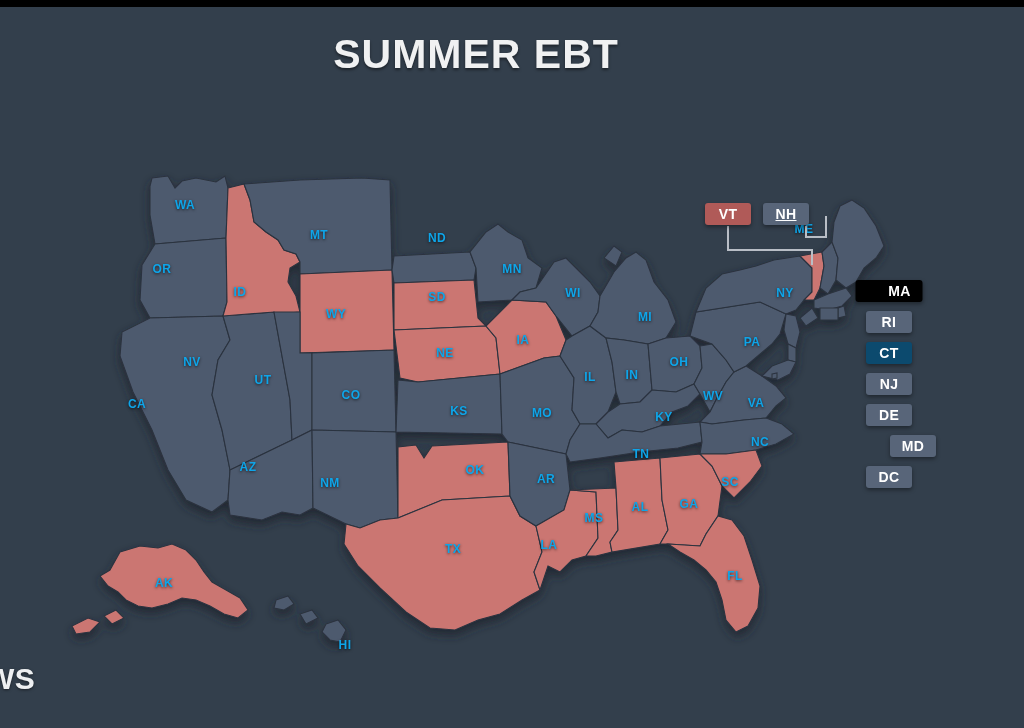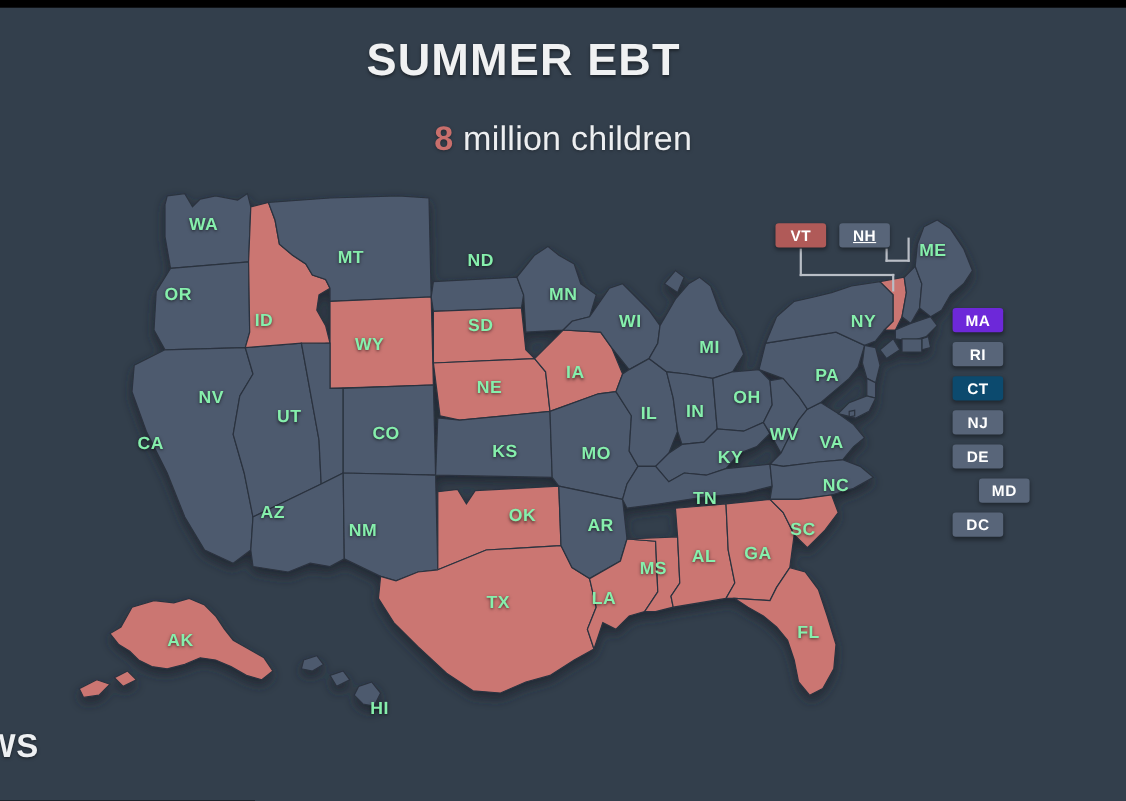--- a/index.html
+++ b/index.html
@@ -29,21 +29,21 @@
 
   #mapwrap{position:absolute;left:0;top:0;width:1024px;height:728px;}
   svg#usmap{position:absolute;left:0;top:0;width:1024px;height:728px;}
 
   .st{stroke:#2b333f;stroke-width:1.1;vector-effect:non-scaling-stroke;}
   .st.blue{fill:#4e5a6e;}
   .st.red{fill:#cb7672;}
 
   .lbl{
     position:absolute;transform:translate(-50%,-50%);
-    color:#86efac;font-size:16px;font-weight:bold;letter-spacing:.4px;
+    color:#0ea5e9;font-size:12px;font-weight:bold;letter-spacing:.4px;
     text-shadow:0 1px 3px rgba(0,0,0,.65);white-space:nowrap;
     pointer-events:none;
   }
 
   .cbox{
     position:absolute;transform:translate(-50%,-50%);
     width:46px;height:22px;border-radius:3px;
     display:flex;align-items:center;justify-content:center;
     font-size:14px;font-weight:bold;color:#ffffff;letter-spacing:.4px;
     box-shadow:0 2px 4px rgba(0,0,0,.4);
@@ -61,23 +61,20 @@
 </style>
 </head>
 <body>
 
 <div id="stage" style="background: rgb(51, 63, 76);">
 
   <div id="topbar" style="background: rgb(0, 0, 0);"></div>
 
   <div id="title" style="color: rgb(240, 241, 242);">SUMMER EBT</div>
 
-  <div id="subtitle">
-    <span class="num" style="color: rgb(201, 111, 108);">8</span><span> million children</span>
-  </div>
 
   <div id="mapwrap">
 
     <svg id="usmap" viewBox="0 0 1024 728" xmlns="http://www.w3.org/2000/svg">
       <defs>
         <filter id="mapshadow" x="-20%" y="-20%" width="150%" height="150%">
           <feDropShadow dx="0" dy="5" stdDeviation="5" flood-color="#20272f" flood-opacity="0.85"></feDropShadow>
         </filter>
       </defs>
 
@@ -174,35 +171,35 @@
     <div class="lbl" style="left:640px;top:507px">AL</div>
     <div class="lbl" style="left:689px;top:504px">GA</div>
     <div class="lbl" style="left:679px;top:362px">OH</div>
     <div class="lbl" style="left:713px;top:396px">WV</div>
     <div class="lbl" style="left:756px;top:403px">VA</div>
     <div class="lbl" style="left:760px;top:442px">NC</div>
     <div class="lbl" style="left:730px;top:482px">SC</div>
     <div class="lbl" style="left:735px;top:576px">FL</div>
     <div class="lbl" style="left:752px;top:342px">PA</div>
     <div class="lbl" style="left:785px;top:293px">NY</div>
-    <div class="lbl" style="left:848px;top:229px">ME</div>
+    <div class="lbl" style="left:804px;top:229px">ME</div>
     <div class="lbl" style="left:164px;top:583px">AK</div>
     <div class="lbl" style="left:345px;top:645px">HI</div>
 
     <div class="leader" style="left: 727px; top: 226px; width: 2px; height: 25px; background: rgb(185, 190, 198);"></div>
     <div class="leader" style="left: 727px; top: 249px; width: 86px; height: 2px; background: rgb(185, 190, 198);"></div>
     <div class="leader" style="left: 811px; top: 249px; width: 2px; height: 16px; background: rgb(185, 190, 198);"></div>
     <div class="leader" style="left: 805px; top: 226px; width: 2px; height: 12px; background: rgb(185, 190, 198);"></div>
     <div class="leader" style="left: 805px; top: 236px; width: 22px; height: 2px; background: rgb(185, 190, 198);"></div>
     <div class="leader" style="left: 825px; top: 216px; width: 2px; height: 22px; background: rgb(185, 190, 198);"></div>
 
     <div class="cbox red" style="left: 728px; top: 214px; background: rgb(176, 90, 88);">VT</div>
     <div class="cbox blue" style="left: 786px; top: 214px; background: rgb(88, 101, 121); text-decoration: underline;">NH</div>
 
-    <div class="cbox blue" style="left: 889px; top: 291px; background: #6d28d9;">MA</div>
+    <div class="cbox blue" style="left: 889px; top: 291px; background: #000000; padding-left: 21px;">MA</div>
     <div class="cbox blue" style="left: 889px; top: 322px; background: rgb(88, 101, 121); text-align: right;">RI</div>
     <div class="cbox blue" style="left: 889px; top: 353px; background: #0c4a6e;">CT</div>
     <div class="cbox blue" style="left: 889px; top: 384px; background: rgb(88, 101, 121);">NJ</div>
     <div class="cbox blue" style="left: 889px; top: 415px; background: rgb(88, 101, 121);">DE</div>
     <div class="cbox blue" style="left: 889px; top: 446px; background: rgb(88, 101, 121); margin-left: 24px;">MD</div>
     <div class="cbox blue" style="left: 889px; top: 477px; background: rgb(88, 101, 121); text-align: right;">DC</div>
 
   </div>
 
   <div id="watermark">WS</div>

